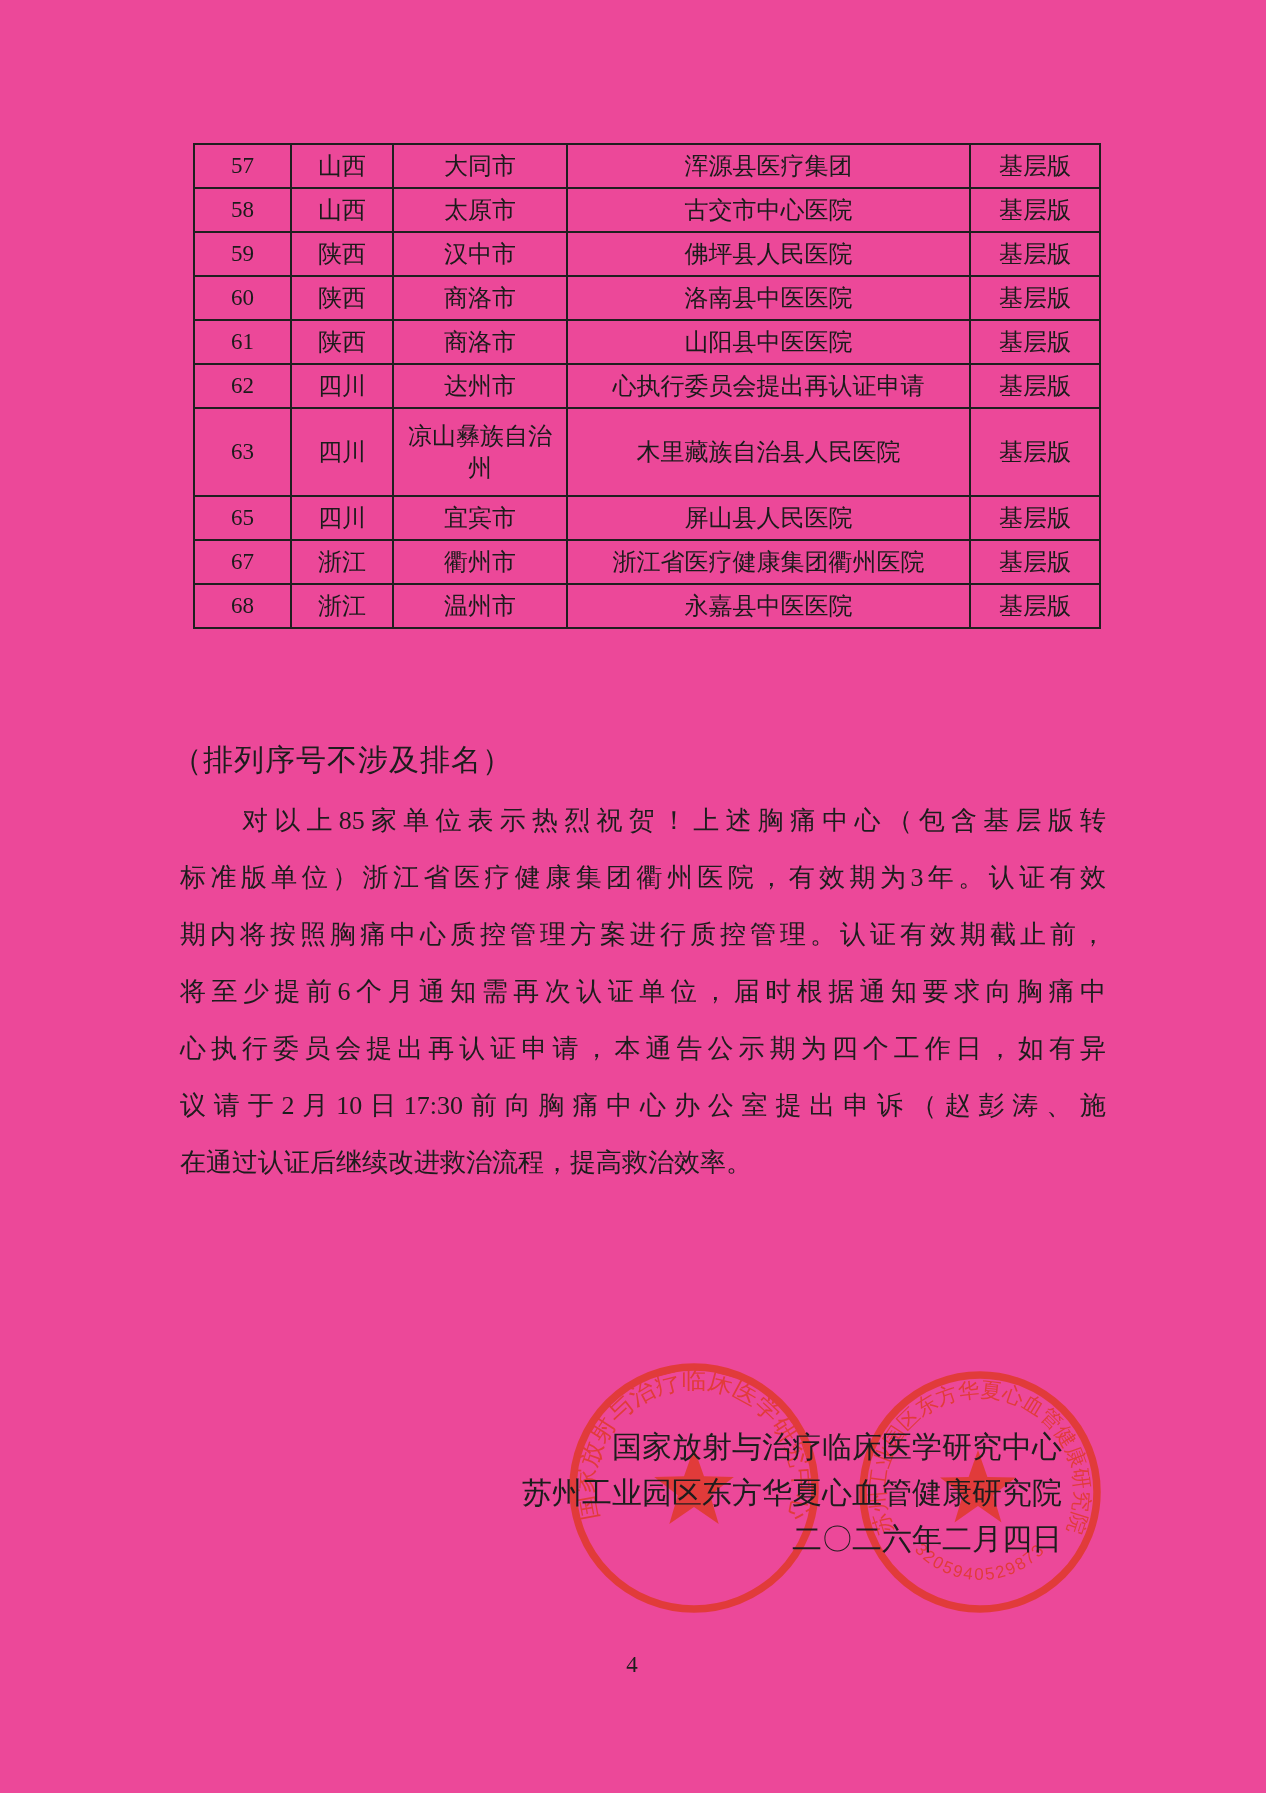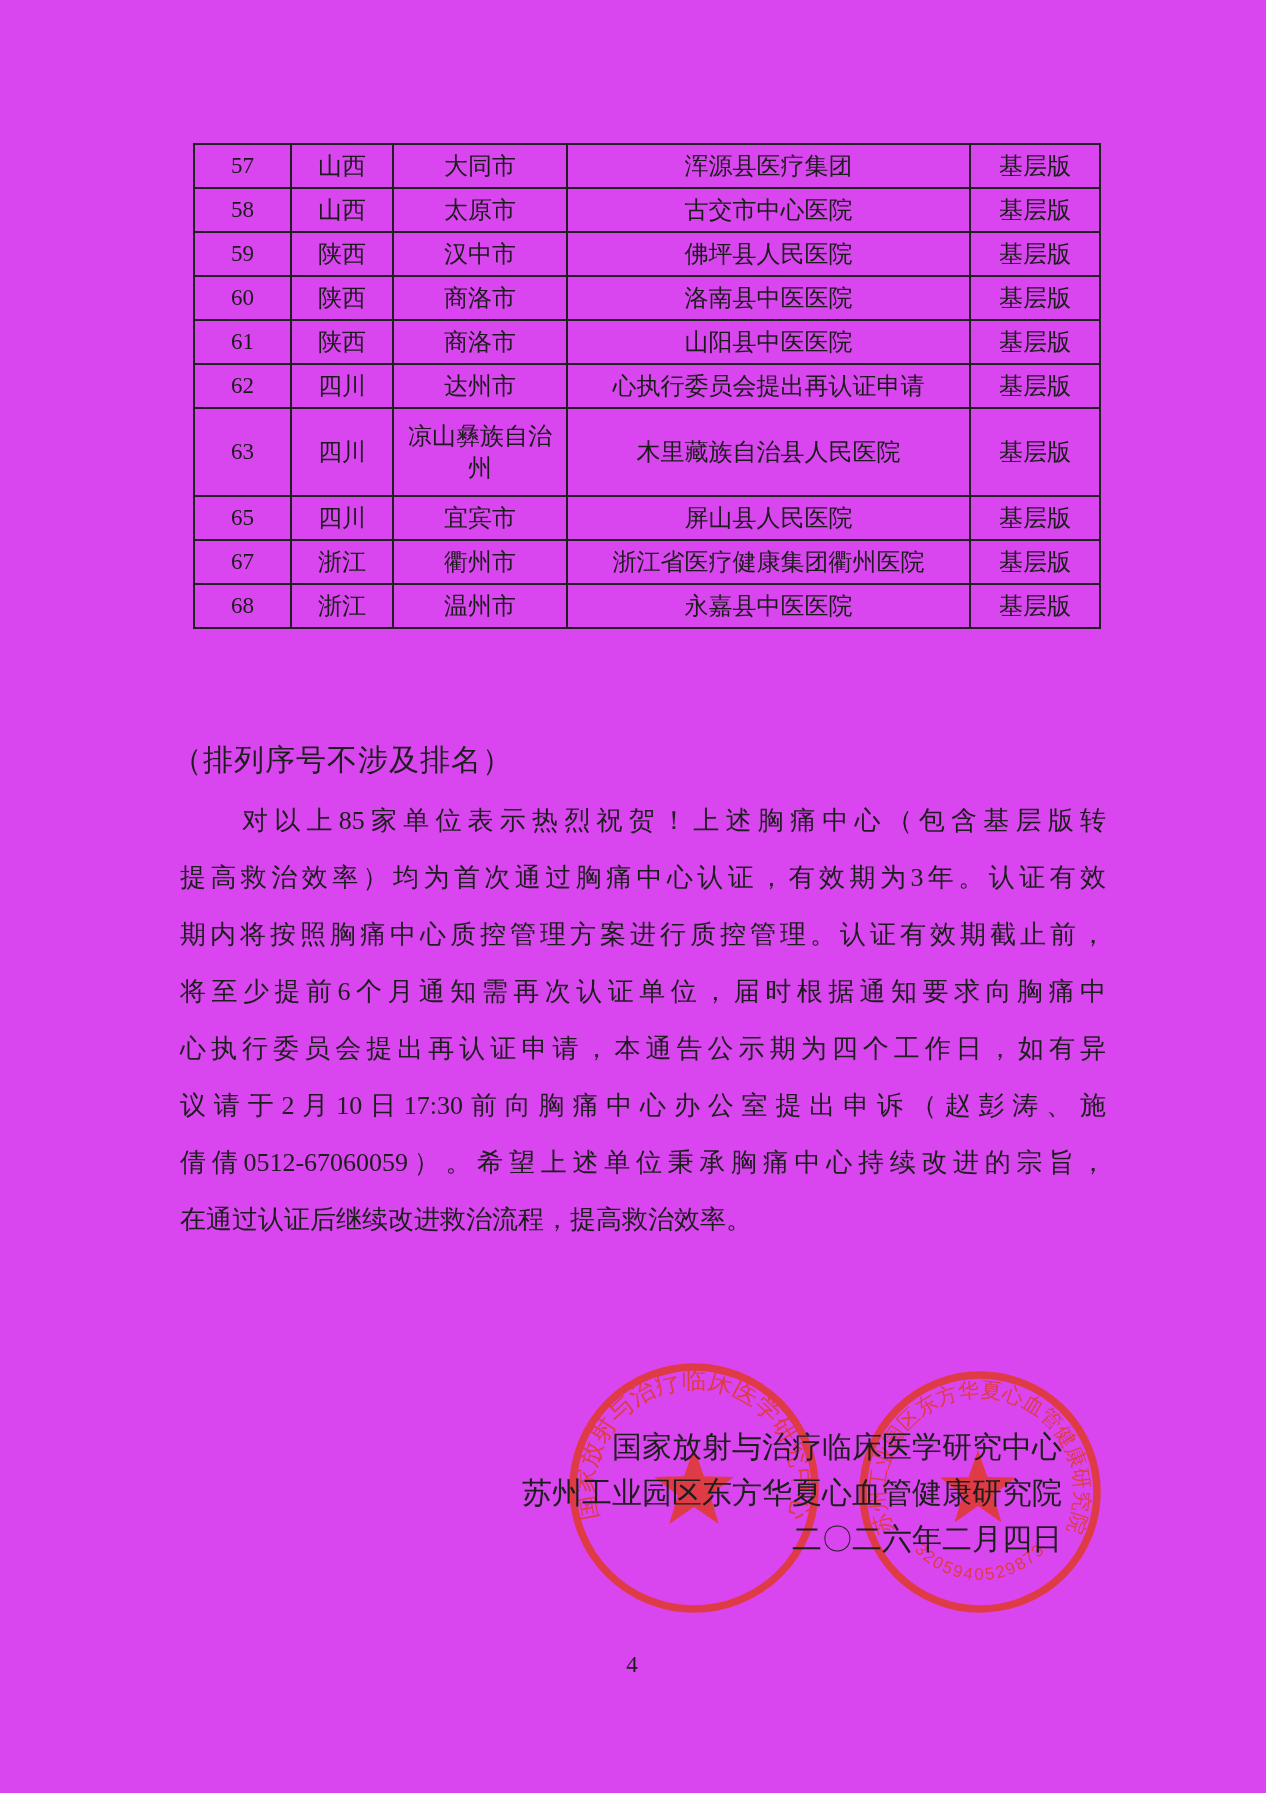--- a/index.html
+++ b/index.html
@@ -1,20 +1,20 @@
 <!DOCTYPE html>
 <html><head>
 <meta charset="utf-8">
 <style>
   html,body{margin:0;padding:0;background:#e8e8e8;}
   .page{
     position:relative;
     width:1266px;height:1793px;
     margin:0 auto;
-    background:#d946ef;
+    background:#ec4899;
     overflow:hidden;
     font-family:"Liberation Serif","DejaVu Serif",serif;
     color:#1d1d1d;
   }
   
   .doc-table{
     position:absolute;left:193px;top:143px;
     border-collapse:collapse;
     table-layout:fixed;
     font-size:24px;color:#1b1b1b;
@@ -142,26 +142,25 @@
         <td class="col-hosp">永嘉县中医医院</td>
         <td class="col-ver">基层版</td>
       </tr>
     </tbody>
   </table>
 
   <div class="note">（排列序号不涉及排名）</div>
 
   <div class="paragraph">
     <div class="para-line first">对以上85家单位表示热烈祝贺！上述胸痛中心（包含基层版转</div>
-    <div class="para-line">提高救治效率）均为首次通过胸痛中心认证，有效期为3年。认证有效</div>
+    <div class="para-line">标准版单位）浙江省医疗健康集团衢州医院，有效期为3年。认证有效</div>
     <div class="para-line">期内将按照胸痛中心质控管理方案进行质控管理。认证有效期截止前，</div>
     <div class="para-line">将至少提前6个月通知需再次认证单位，届时根据通知要求向胸痛中</div>
     <div class="para-line">心执行委员会提出再认证申请，本通告公示期为四个工作日，如有异</div>
     <div class="para-line">议请于2月10日17:30前向胸痛中心办公室提出申诉（赵彭涛、施</div>
-    <div class="para-line">倩倩0512-67060059）。希望上述单位秉承胸痛中心持续改进的宗旨，</div>
     <div class="para-line last">在通过认证后继续改进救治流程，提高救治效率。</div>
   </div>
 
   <svg class="seals" width="1266" height="1793" viewBox="0 0 1266 1793">
     <defs>
       <path id="lsealpath" d="M 600 1522.2 A 100 100 0 1 1 788 1522.2" fill="none"></path>
       <path id="rsealpath" d="M 890.7 1524.5 A 95 95 0 1 1 1069.3 1524.5" fill="none"></path>
       <path id="rsealnum" d="M 905.4 1538.6 A 88 88 0 0 0 1054.6 1538.6" fill="none"></path>
     </defs>
 

